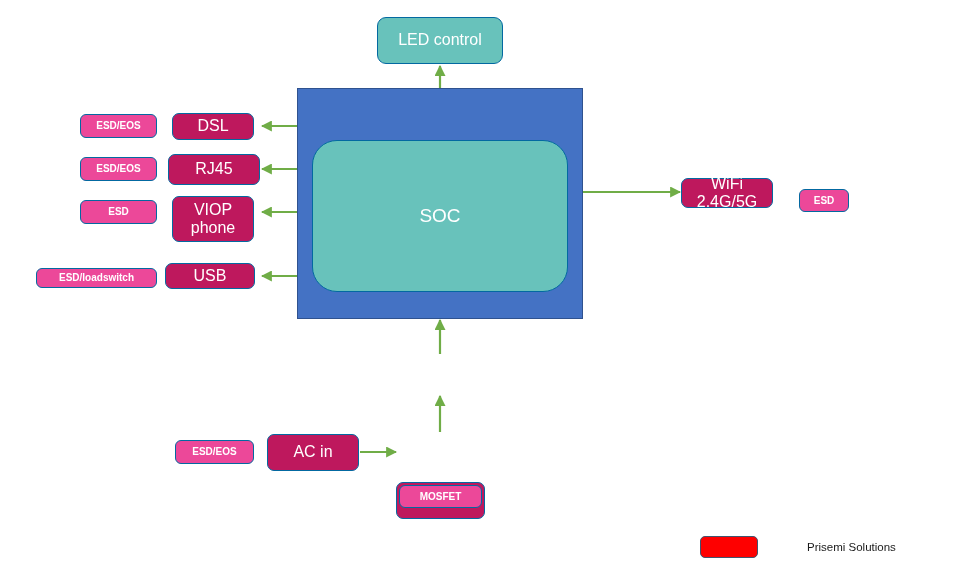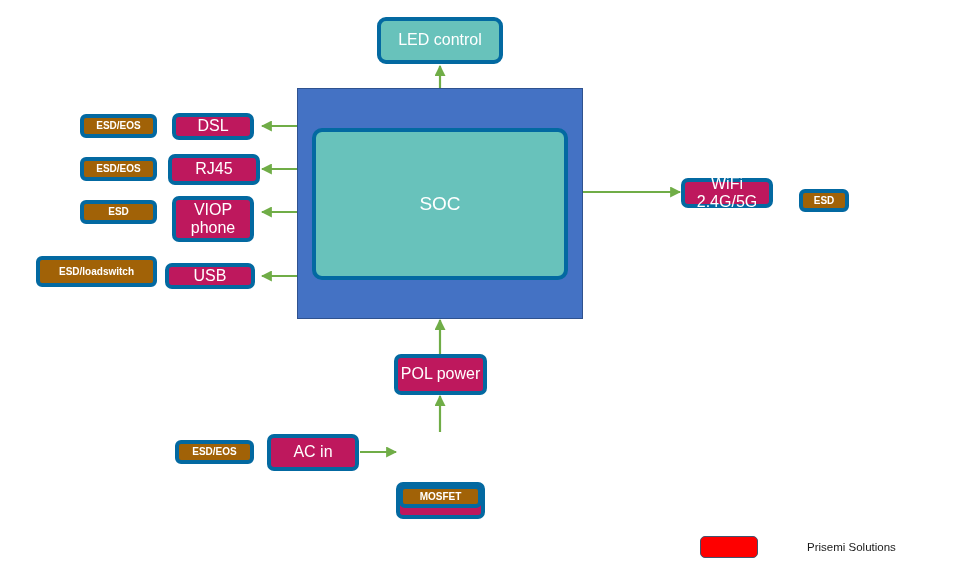--- a/index.html
+++ b/index.html
@@ -23,36 +23,36 @@
   }
 
   .node {
     position: absolute;
     box-sizing: border-box;
     display: flex;
     align-items: center;
     justify-content: center;
     text-align: center;
     color: #ffffff;
-    border: 4px solid #0369a1;
+    border: 1px solid #0369a1;
     line-height: 1.15;
     white-space: pre-line;
     z-index: 3;
   }
 
   
   .node.orange {
     background: #be185d;
     border-radius: 7px;
     font-size: 16px;
   }
 
   
   .node.red {
-    background: #a16207;
+    background: #ec4899;
     border-radius: 6px;
     font-size: 10px;
     font-weight: bold;
   }
 
   
   .node.teal {
     background: #68C2BB;
     border-radius: 9px;
     font-size: 16px;
@@ -62,22 +62,23 @@
   .node.blue {
     background: #4472C4;
     border-radius: 0;
     border: 1px solid #2F528F;
     z-index: 1;
   }
 
   
   .node.soc-inner {
     z-index: 2;
-    border-radius: 10px;
+    border-radius: 25px;
     font-size: 19px;
+    margin-top: 12px;
   }
 
   
   #arrows {
     position: absolute;
     left: 0; top: 0;
     width: 960px;
     height: 572px;
     z-index: 4;
     pointer-events: none;
@@ -154,27 +155,26 @@
 phone</div>
 
   <div class="node orange" style="left:165px; top:263px; width:90px; height:26px;">USB</div>
 
   <div class="node red" style="left:80px; top:114px; width:77px; height:24px;">ESD/EOS</div>
 
   <div class="node red" style="left:80px; top:157px; width:77px; height:24px;">ESD/EOS</div>
 
   <div class="node red" style="left:80px; top:200px; width:77px; height:24px;">ESD</div>
 
-  <div class="node red" style="left:36px; top:256px; width:121px; height:31px;">ESD/loadswitch</div>
+  <div class="node red" style="left:36px; top:268px; width:121px; height:20px;">ESD/loadswitch</div>
 
   <div class="node orange" style="left:681px; top:178px; width:92px; height:30px;">WiFi 2.4G/5G</div>
 
   <div class="node red" style="left:799px; top:189px; width:50px; height:23px;">ESD</div>
 
-  <div class="node orange" style="left:394px; top:354px; width:93px; height:41px;">POL power</div>
 
 
   <div class="node orange" style="left:267px; top:434px; width:92px; height:37px;">AC in</div>
 
   <div class="node red" style="left:175px; top:440px; width:79px; height:24px;">ESD/EOS</div>
 
   <div class="node orange" style="left:396px; top:434px; width:89px; height:37px;margin-top:48px;">AC/DC</div>
 
   <div class="node red" style="left:399px; top:485px; width:83px; height:23px;">MOSFET</div>
 

